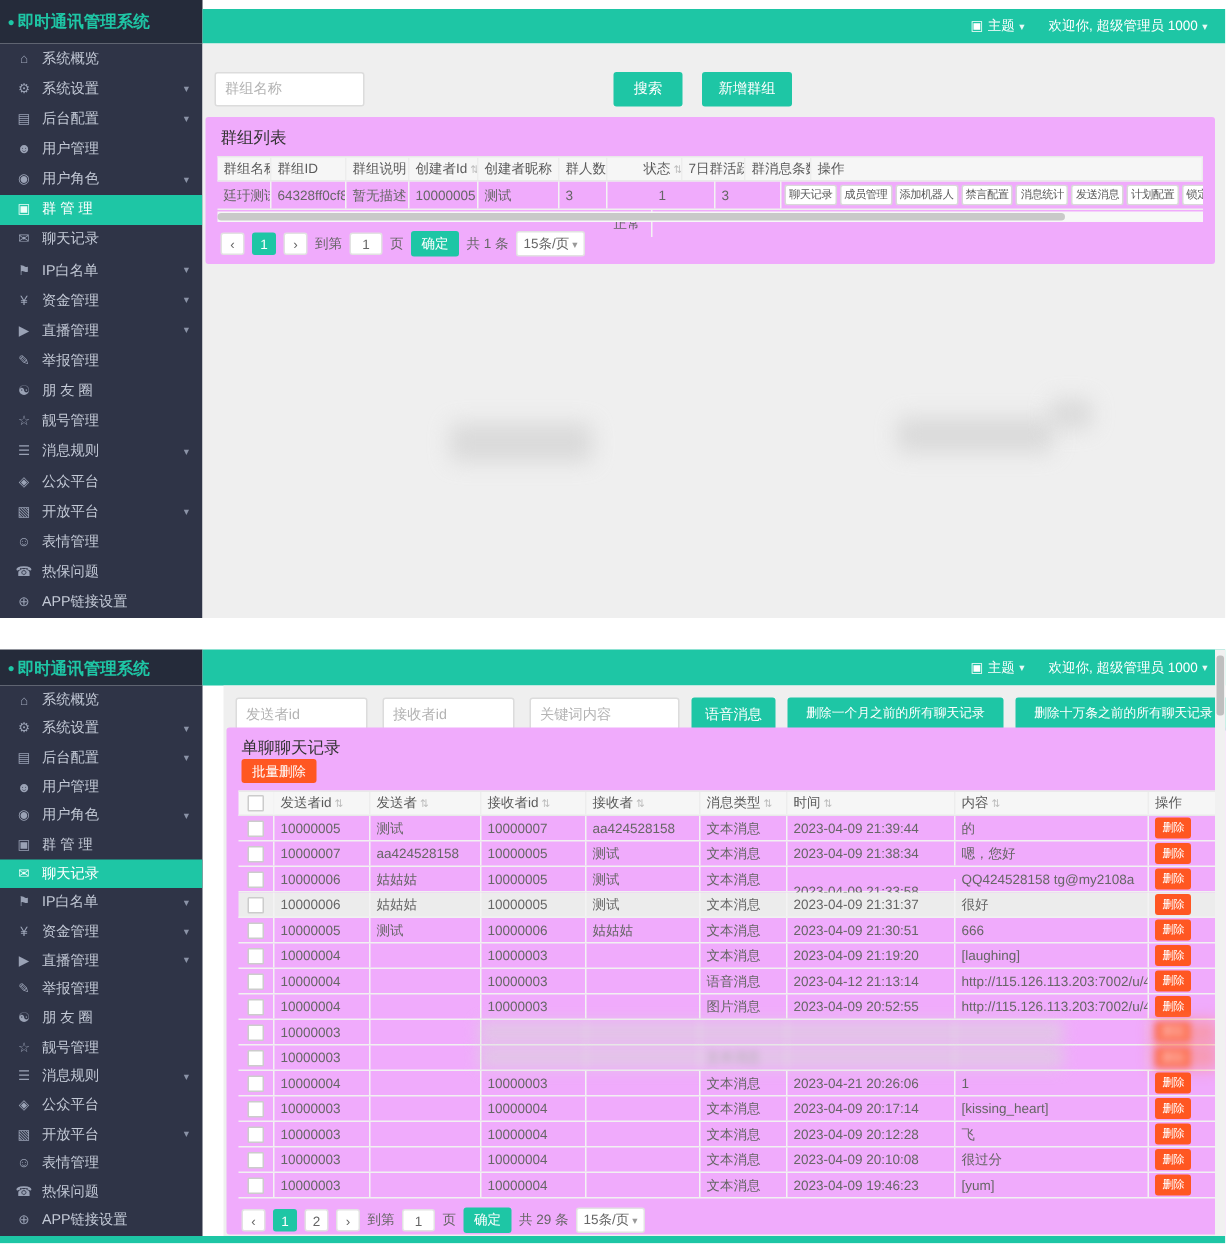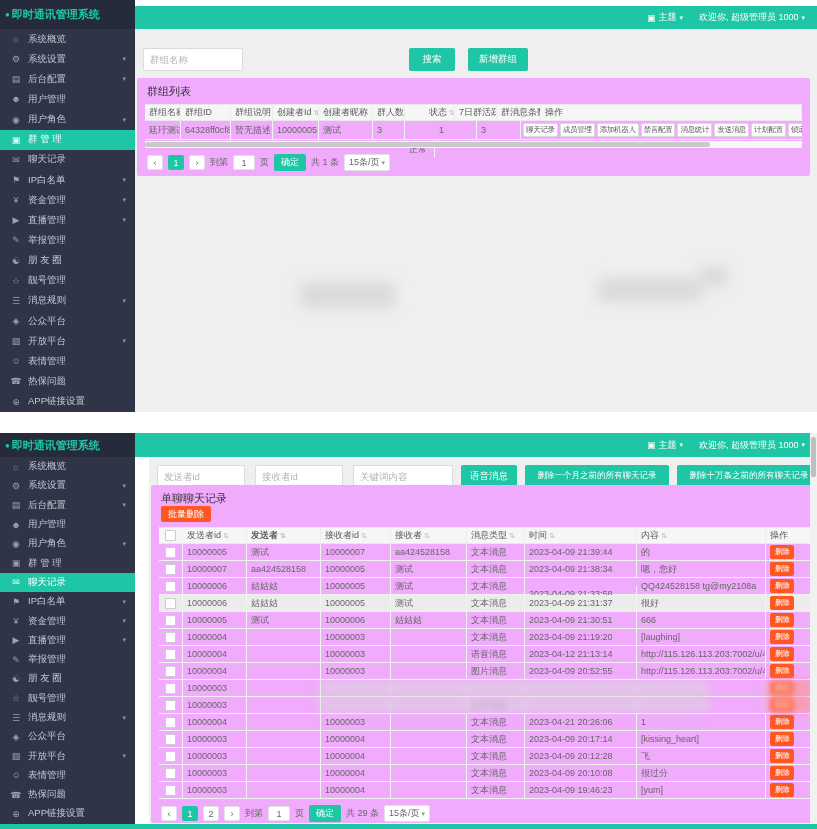--- a/index.html
+++ b/index.html
@@ -355,21 +355,21 @@
 
     <div class="panel" style="left:2px;top:28px;width:673px;height:338px;">
       <div class="panel-title" style="position:absolute;left:10px;top:6px;">单聊聊天记录</div>
       <button class="batch-del" style="left:10px;top:21px;">批量删除</button>
       <div class="c-table">
         <div class="t-head" id="c-head">
             <div class="cb-cell">
               <span class="cbox"></span>
             </div>
             <div class="c-col" style="width: 64px;">发送者id<span class="sort">⇅</span></div>
-            <div class="c-col" style="width: 74px; font-weight: bold;">发送者<span class="sort">⇅</span></div>
+            <div class="c-col" style="width: 74px;">发送者<span class="sort">⇅</span></div>
             <div class="c-col" style="width: 70px;">接收者id<span class="sort">⇅</span></div>
             <div class="c-col" style="width: 76px;">接收者<span class="sort">⇅</span></div>
             <div class="c-col" style="width: 58px;">消息类型<span class="sort">⇅</span></div>
             <div class="c-col" style="width: 112px;">时间<span class="sort">⇅</span></div>
             <div class="c-col flexcol">内容<span class="sort">⇅</span></div>
             <div class="c-col" style="width: 50px;">操作</div>
           </div>
         <div id="c-body">
             <div class="c-row">
               <div class="cb-cell">

